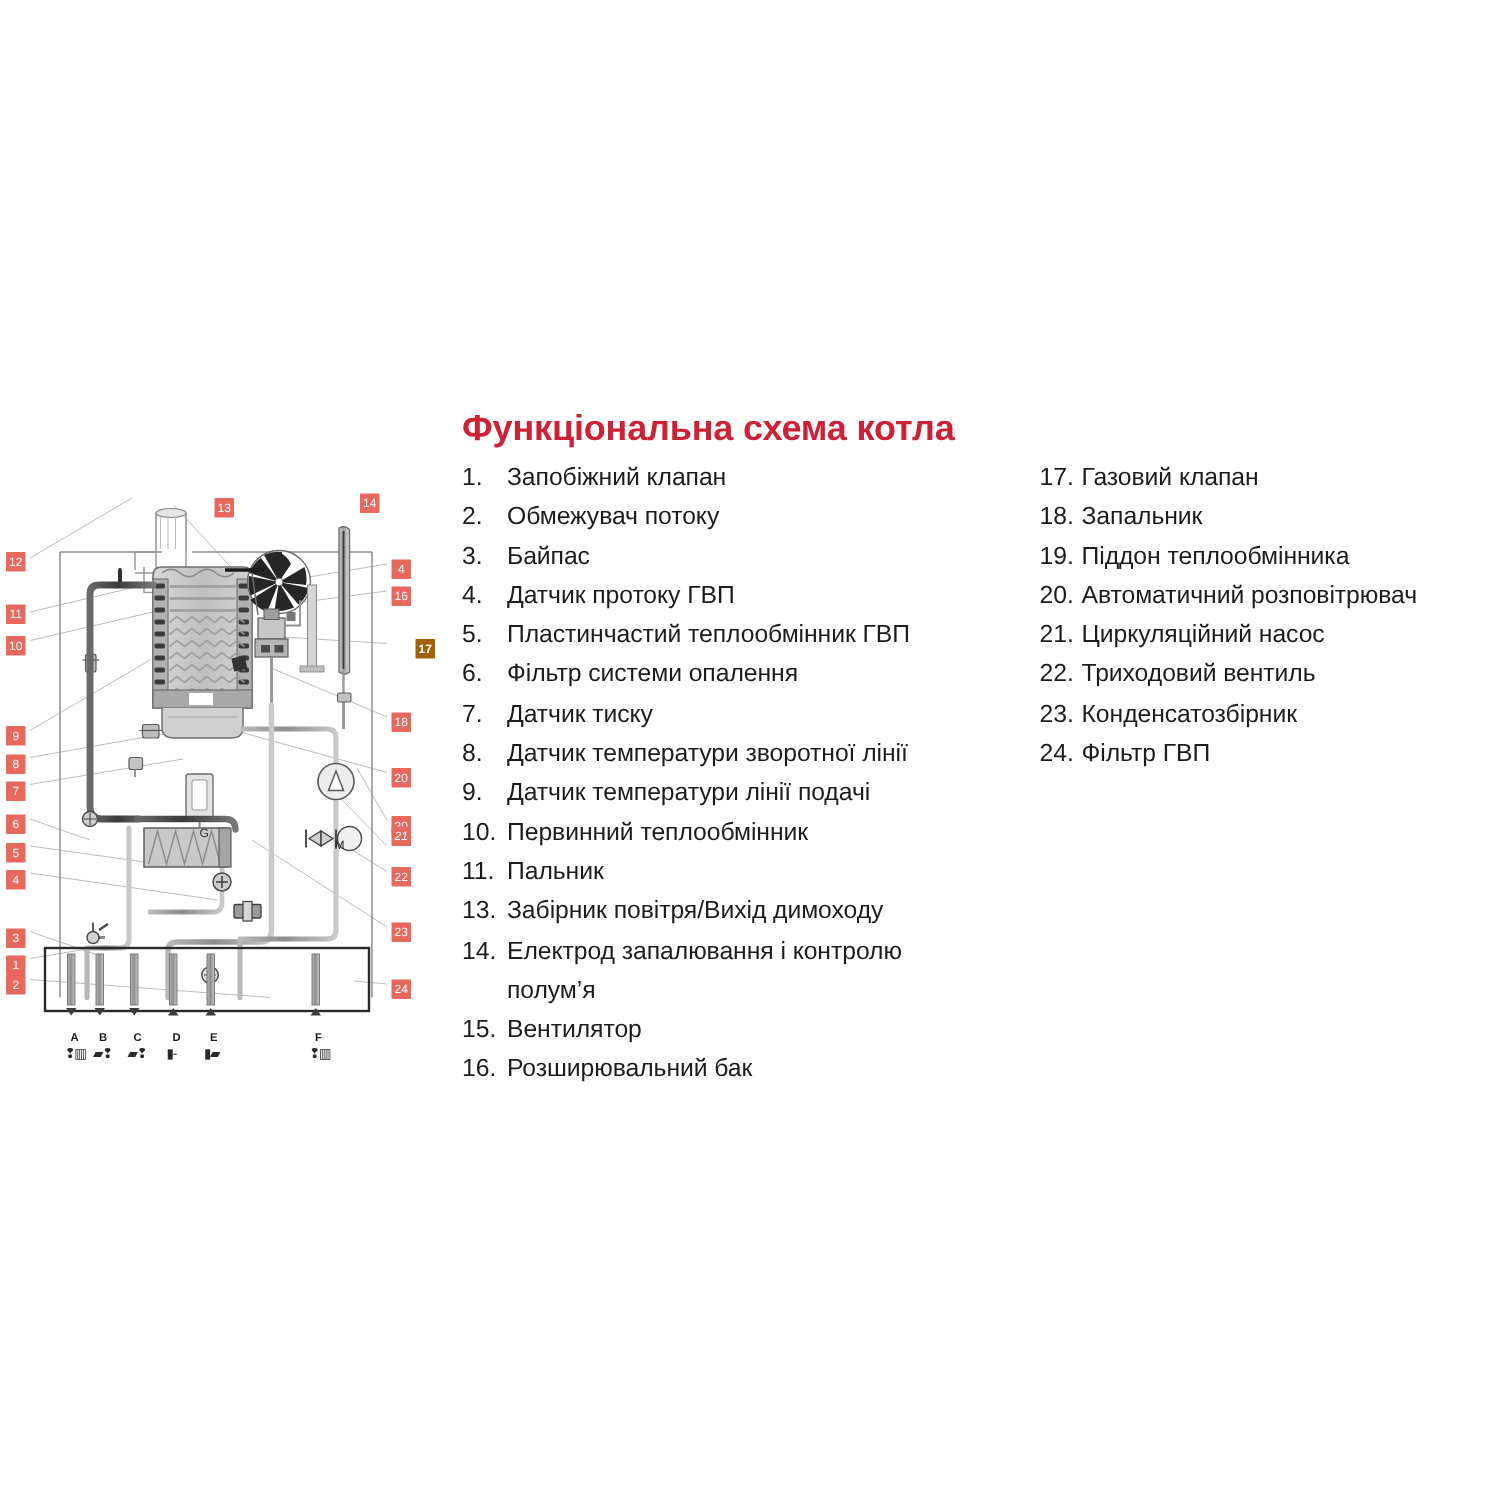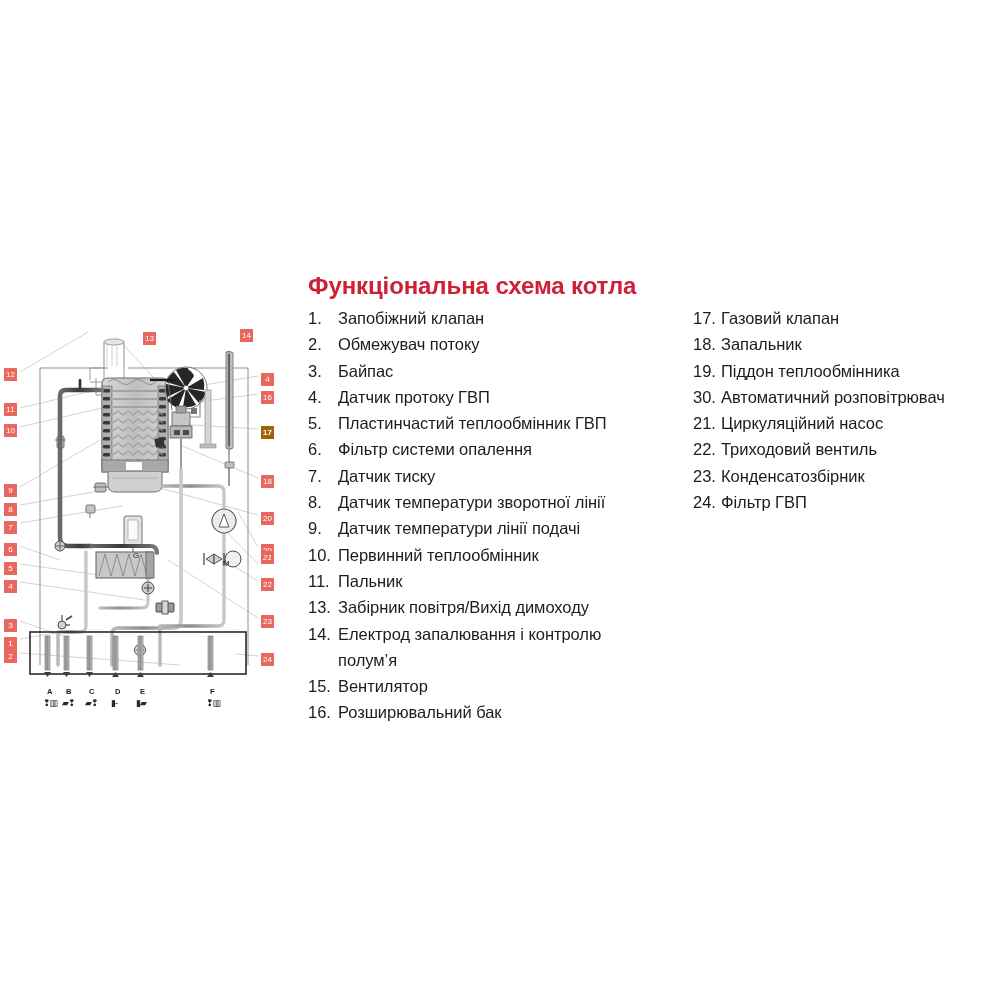--- a/index.html
+++ b/index.html
@@ -388,21 +388,21 @@
         <div class="chip" style="left: 4px; top: 223px; background: rgb(232, 104, 94); color: rgb(255, 255, 255);">6</div>
         <div class="chip" style="left: 4px; top: 242px; background: rgb(232, 104, 94); color: rgb(255, 255, 255);">5</div>
         <div class="chip" style="left: 4px; top: 260px; background: rgb(232, 104, 94); color: rgb(255, 255, 255);">4</div>
         <div class="chip" style="left: 4px; top: 299px; background: rgb(232, 104, 94); color: rgb(255, 255, 255);">3</div>
         <div class="chip" style="left: 4px; top: 317px; background: rgb(232, 104, 94); color: rgb(255, 255, 255);">1</div>
         <div class="chip" style="left: 4px; top: 330px; background: rgb(232, 104, 94); color: rgb(255, 255, 255);">2</div>
       </div>
     <div id="chips-right">
         <div class="chip" style="left: 261px; top: 53px; background: rgb(232, 104, 94); color: rgb(255, 255, 255);">4</div>
         <div class="chip" style="left: 261px; top: 71px; background: rgb(232, 104, 94); color: rgb(255, 255, 255);">16</div>
-        <div class="chip" style="left: 261px; top: 106px; background: #a16207; color: rgb(255, 255, 255); font-weight: bold;">17</div>
+        <div class="chip" style="left: 277px; top: 106px; background: #a16207; color: rgb(255, 255, 255); font-weight: bold;">17</div>
         <div class="chip" style="left: 261px; top: 155px; background: rgb(232, 104, 94); color: rgb(255, 255, 255);">18</div>
         <div class="chip" style="left: 261px; top: 192px; background: rgb(232, 104, 94); color: rgb(255, 255, 255);">20</div>
         <div class="chip" style="left: 261px; top: 224px; background: rgb(232, 104, 94); color: rgb(255, 255, 255);">20</div>
         <div class="chip" style="left: 261px; top: 231px; background: rgb(232, 104, 94); color: rgb(255, 255, 255); font-style: italic;">21</div>
         <div class="chip" style="left: 261px; top: 258px; background: rgb(232, 104, 94); color: rgb(255, 255, 255);">22</div>
         <div class="chip" style="left: 261px; top: 295px; background: rgb(232, 104, 94); color: rgb(255, 255, 255);">23</div>
         <div class="chip" style="left: 261px; top: 333px; background: rgb(232, 104, 94); color: rgb(255, 255, 255);">24</div>
       </div>
     <div id="port-labels">
         <div class="port-letter" style="left: 47px; top: 367px;">A</div>
@@ -496,21 +496,21 @@
           </div>
           <div class="legend-item">
             <span class="legend-num">18.</span>
             <span class="legend-text">Запальник</span>
           </div>
           <div class="legend-item">
             <span class="legend-num">19.</span>
             <span class="legend-text">Піддон теплообмінника</span>
           </div>
           <div class="legend-item">
-            <span class="legend-num">30.</span>
+            <span class="legend-num">20.</span>
             <span class="legend-text">Автоматичний розповітрювач</span>
           </div>
           <div class="legend-item">
             <span class="legend-num">21.</span>
             <span class="legend-text">Циркуляційний насос</span>
           </div>
           <div class="legend-item">
             <span class="legend-num">22.</span>
             <span class="legend-text">Триходовий вентиль</span>
           </div>

